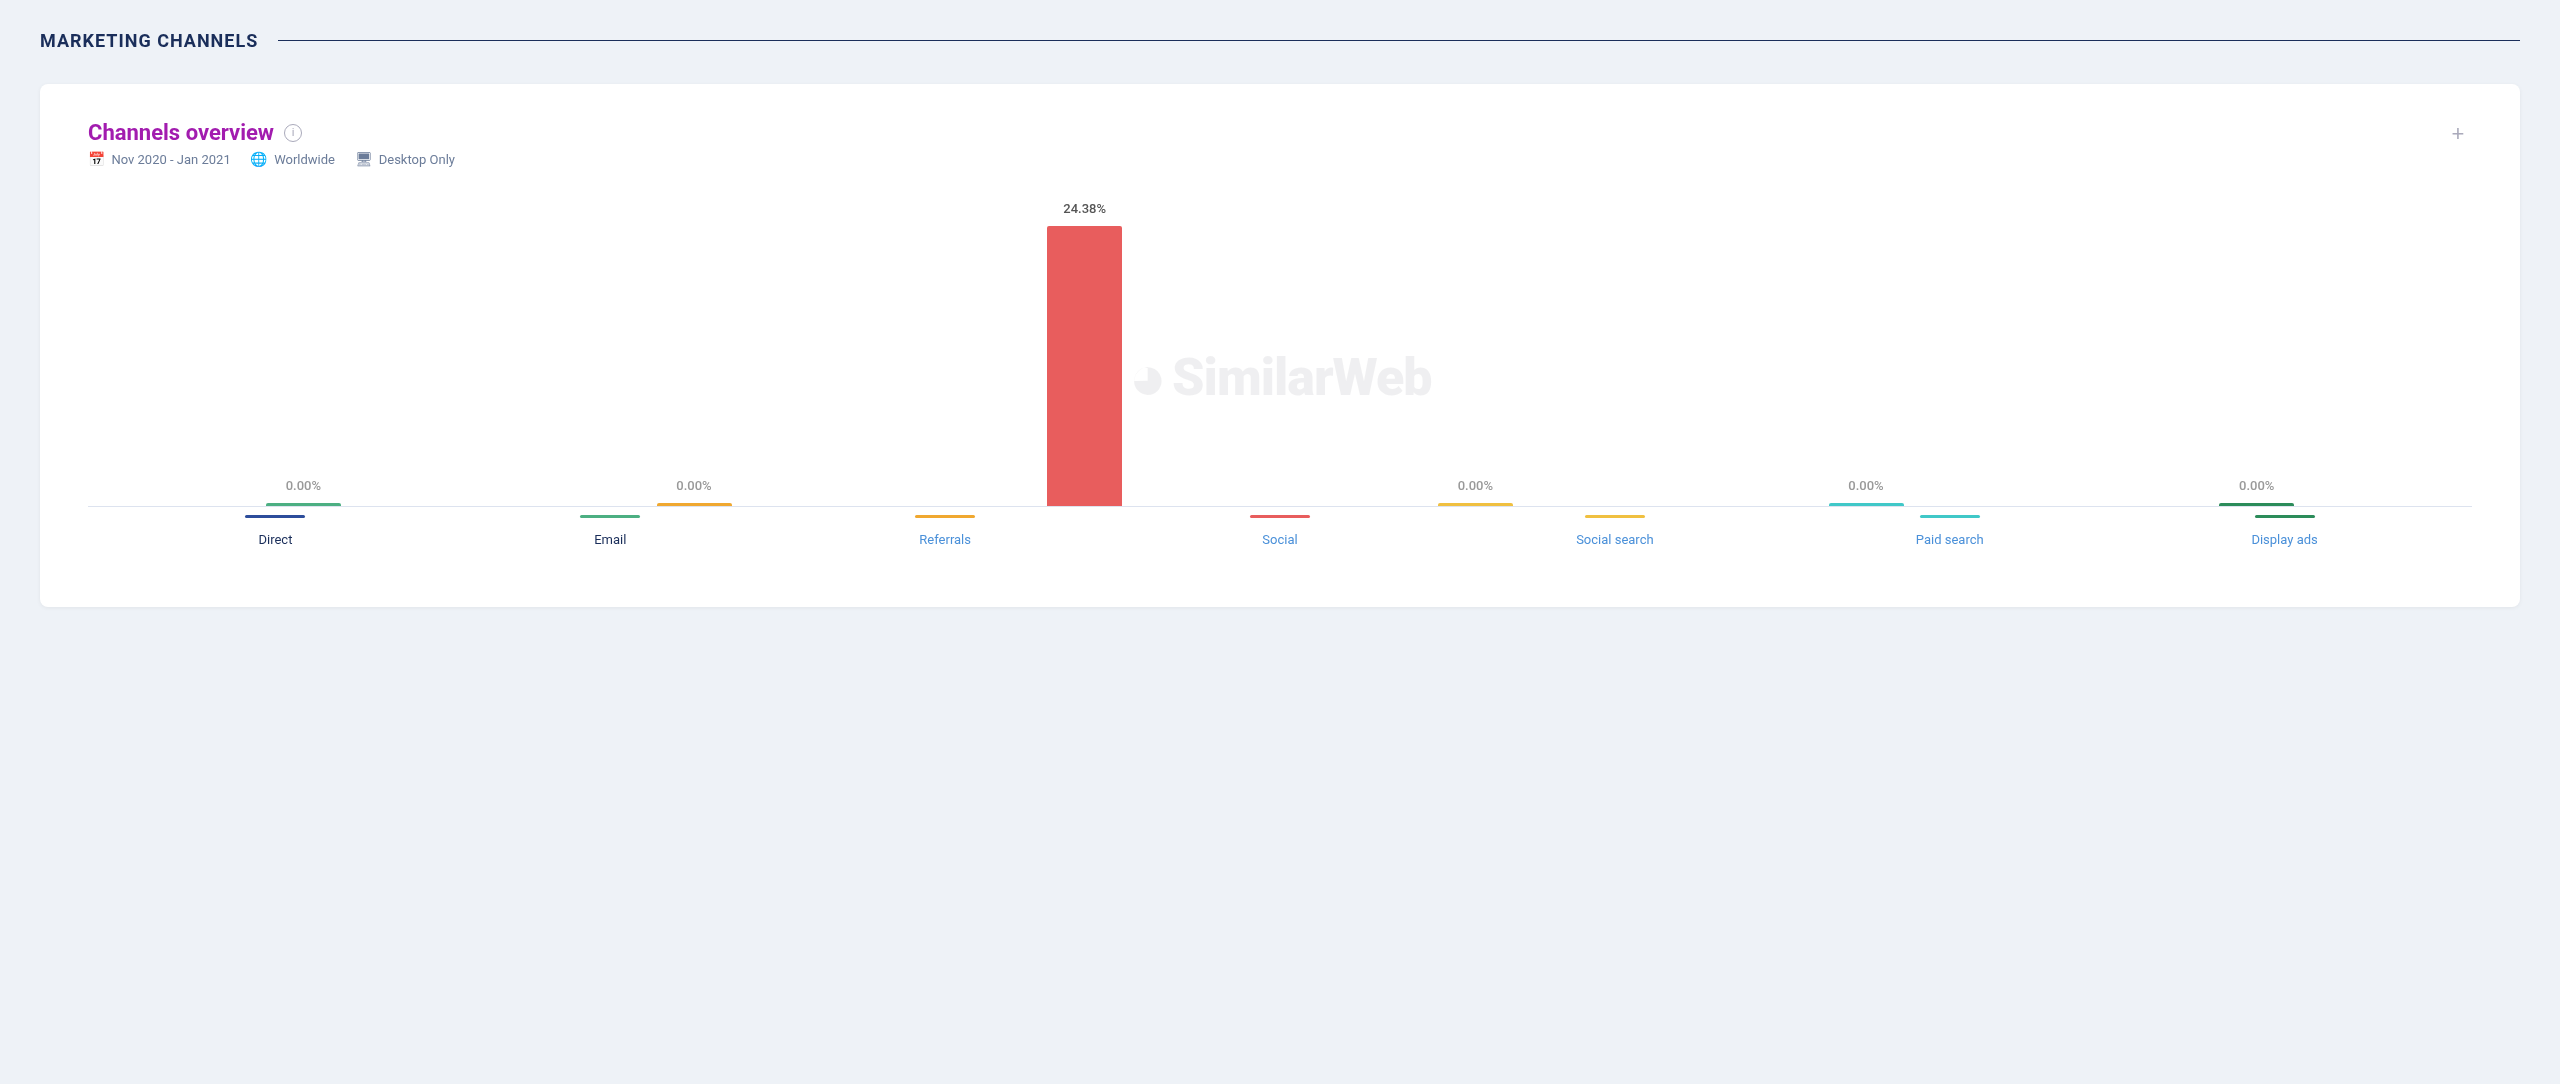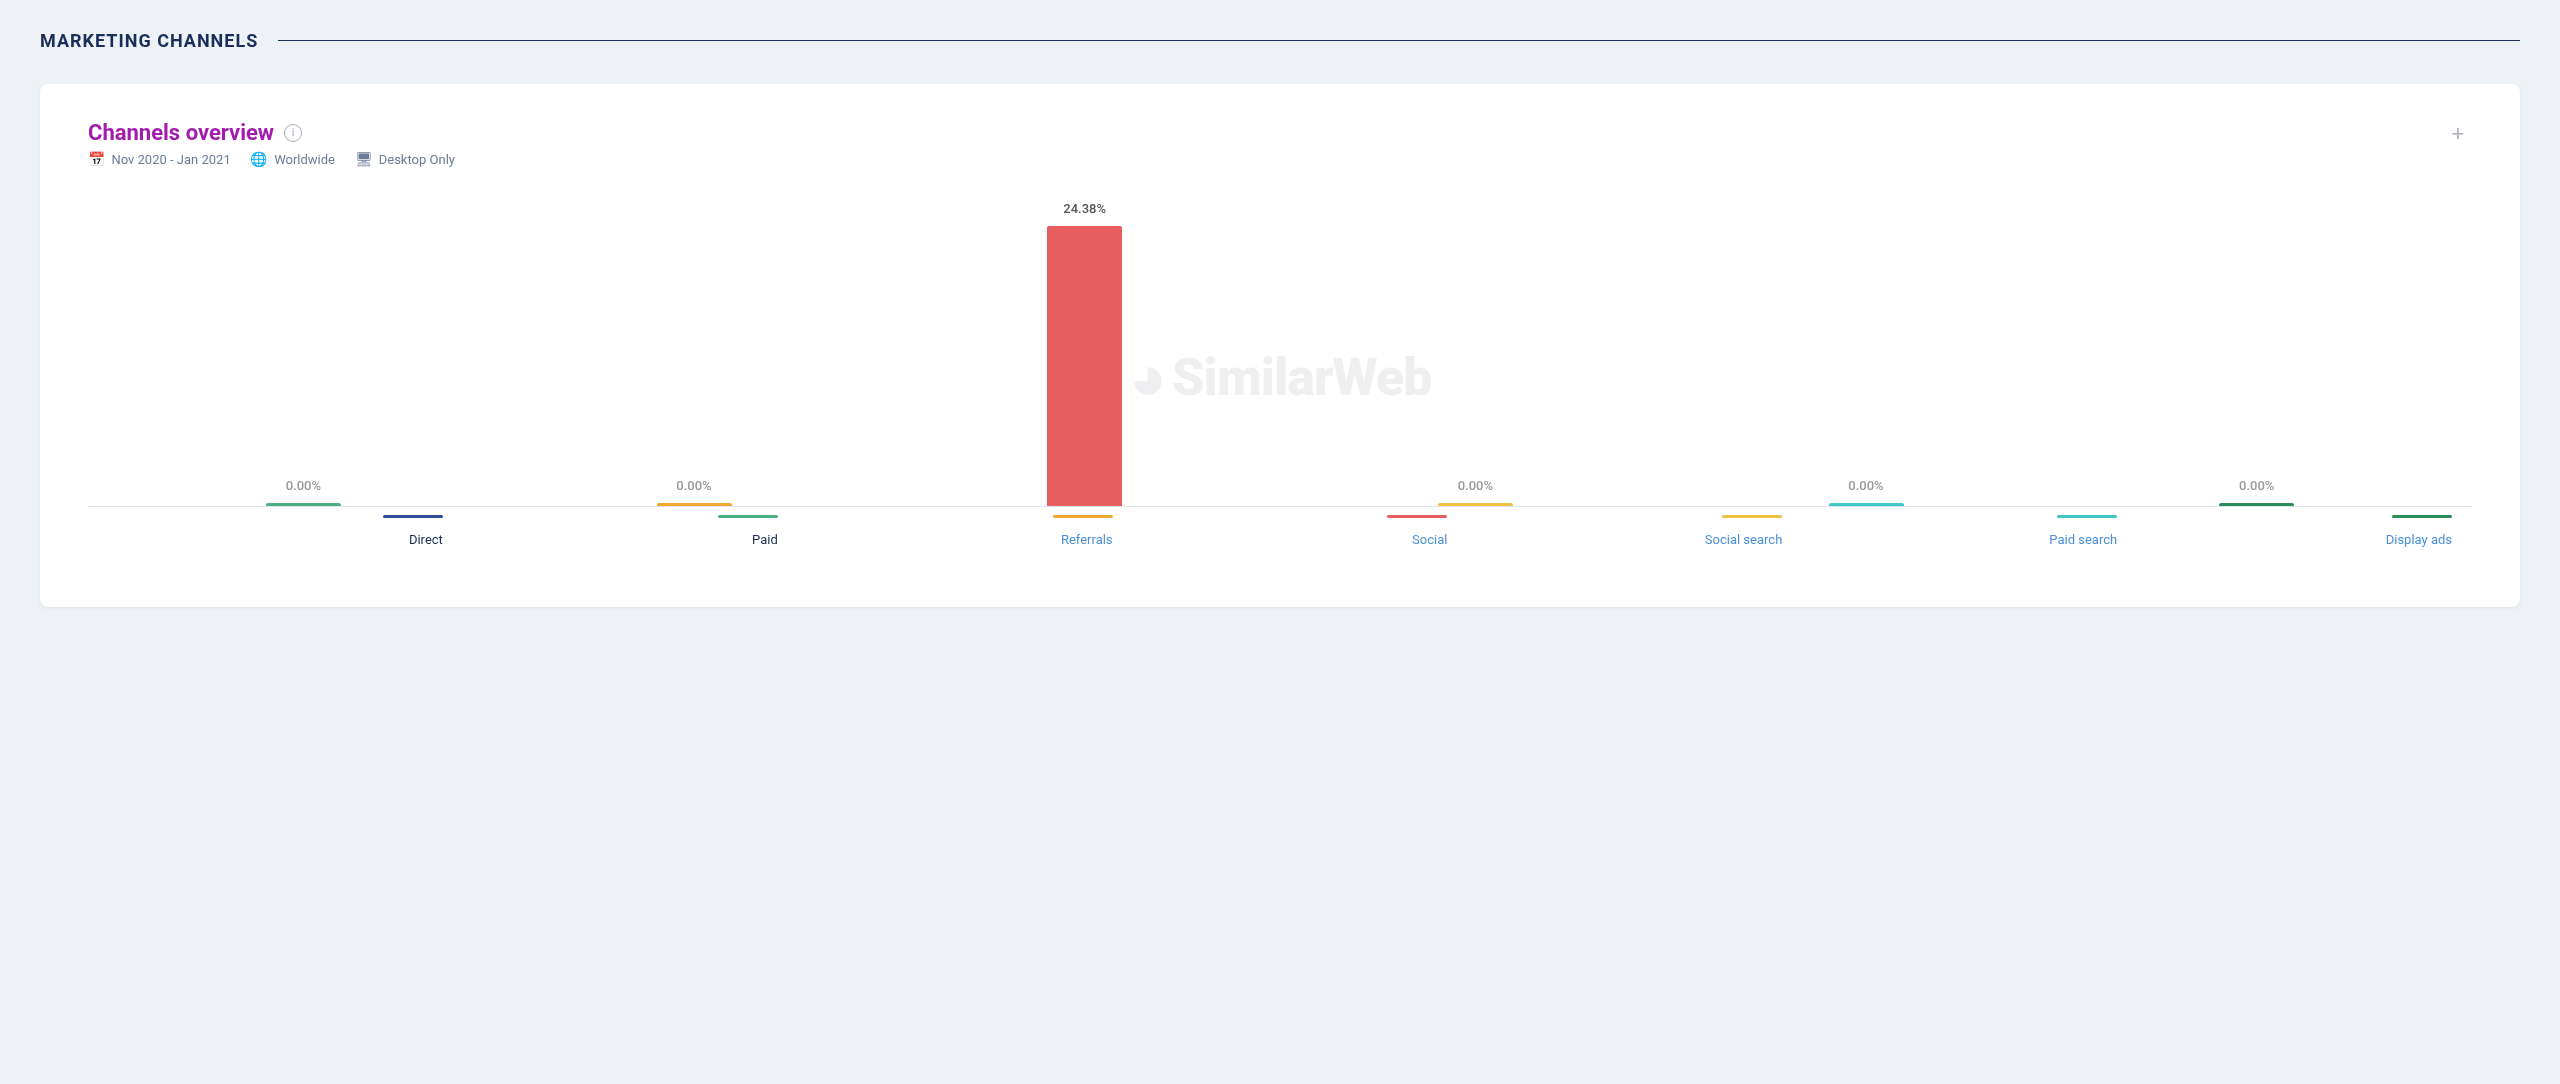--- a/index.html
+++ b/index.html
@@ -186,21 +186,21 @@
       display: flex;
       justify-content: space-around;
       padding: 0 20px;
       margin-top: 8px;
     }
 
     .label-cell {
       flex: 1;
       display: flex;
       flex-direction: column;
-      align-items: flex-end;
+      align-items: center;
     }
 
     .bar-underline {
       height: 3px;
       width: 60px;
       border-radius: 2px;
       margin-bottom: 4px;
     }
   </style>
 </head>
@@ -267,21 +267,21 @@
           <div class="bar" style="height: 3px; background-color: rgb(44, 140, 90); width: 75px;"></div>
         </div>
       </div>
     <div class="label-row" id="label-row">
     <div class="label-cell">
           <div class="bar-underline" style="background-color: rgb(45, 77, 155);"></div>
           <div class="bar-label dark">Direct</div>
         </div>
         <div class="label-cell">
           <div class="bar-underline" style="background-color: rgb(76, 175, 130);"></div>
-          <div class="bar-label dark">Paid</div>
+          <div class="bar-label dark">Email</div>
         </div>
         <div class="label-cell">
           <div class="bar-underline" style="background-color: rgb(240, 168, 48);"></div>
           <div class="bar-label link">Referrals</div>
         </div>
         <div class="label-cell">
           <div class="bar-underline" style="background-color: rgb(232, 93, 93);"></div>
           <div class="bar-label link">Social</div>
         </div>
         <div class="label-cell">

